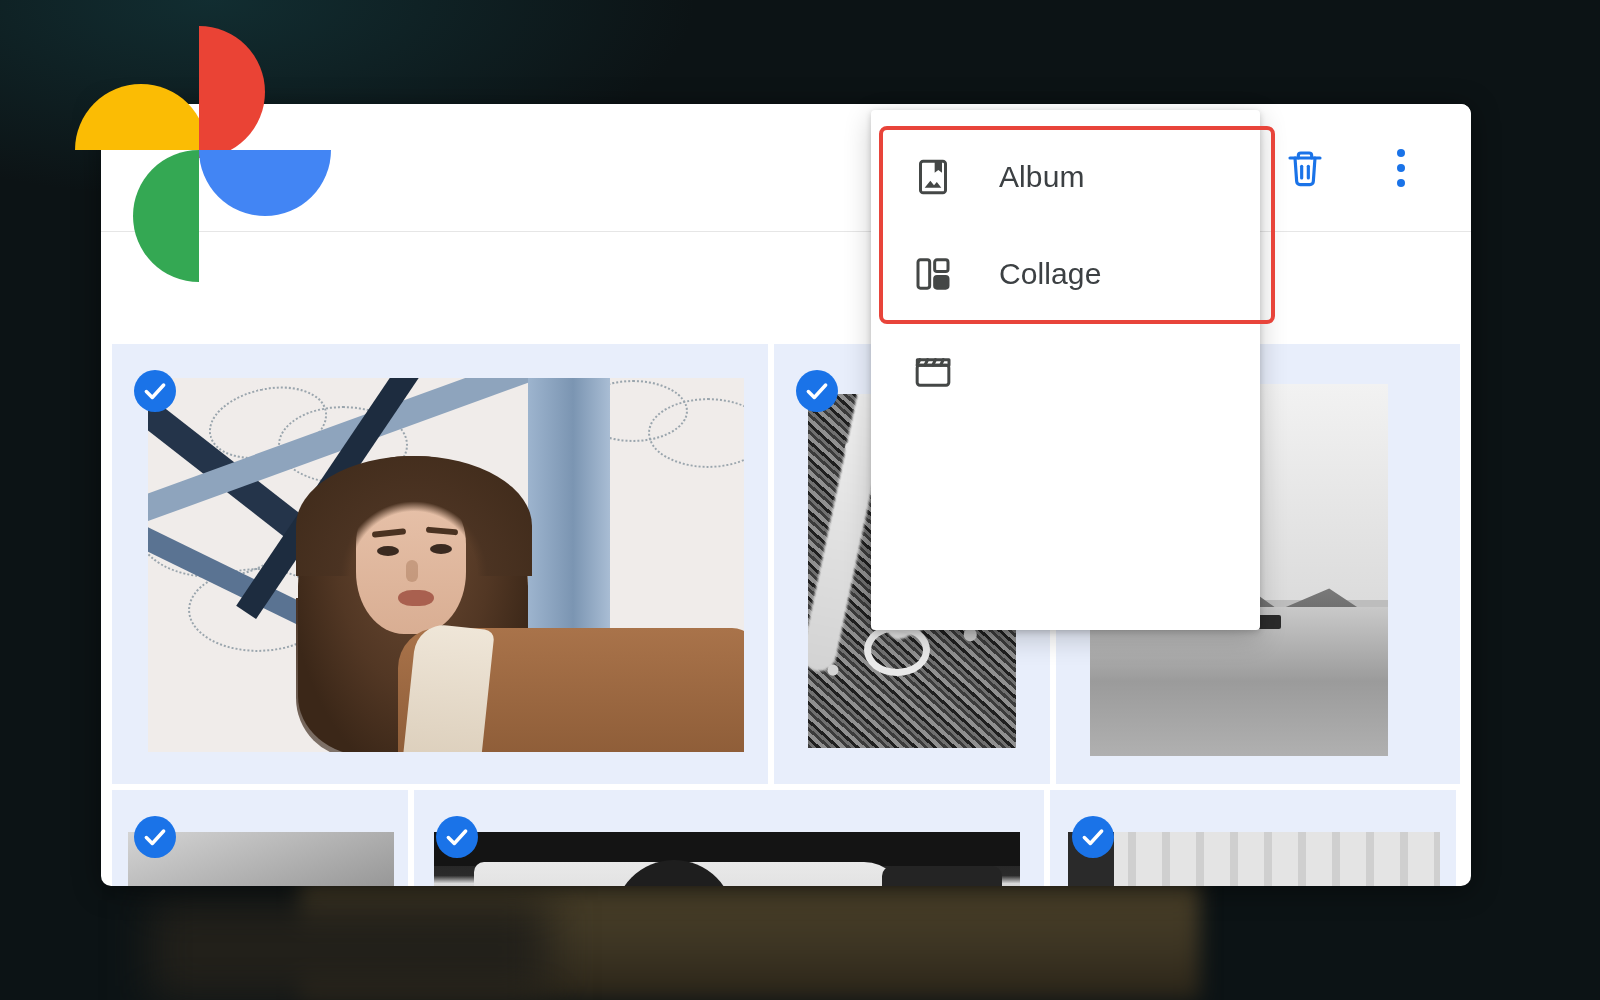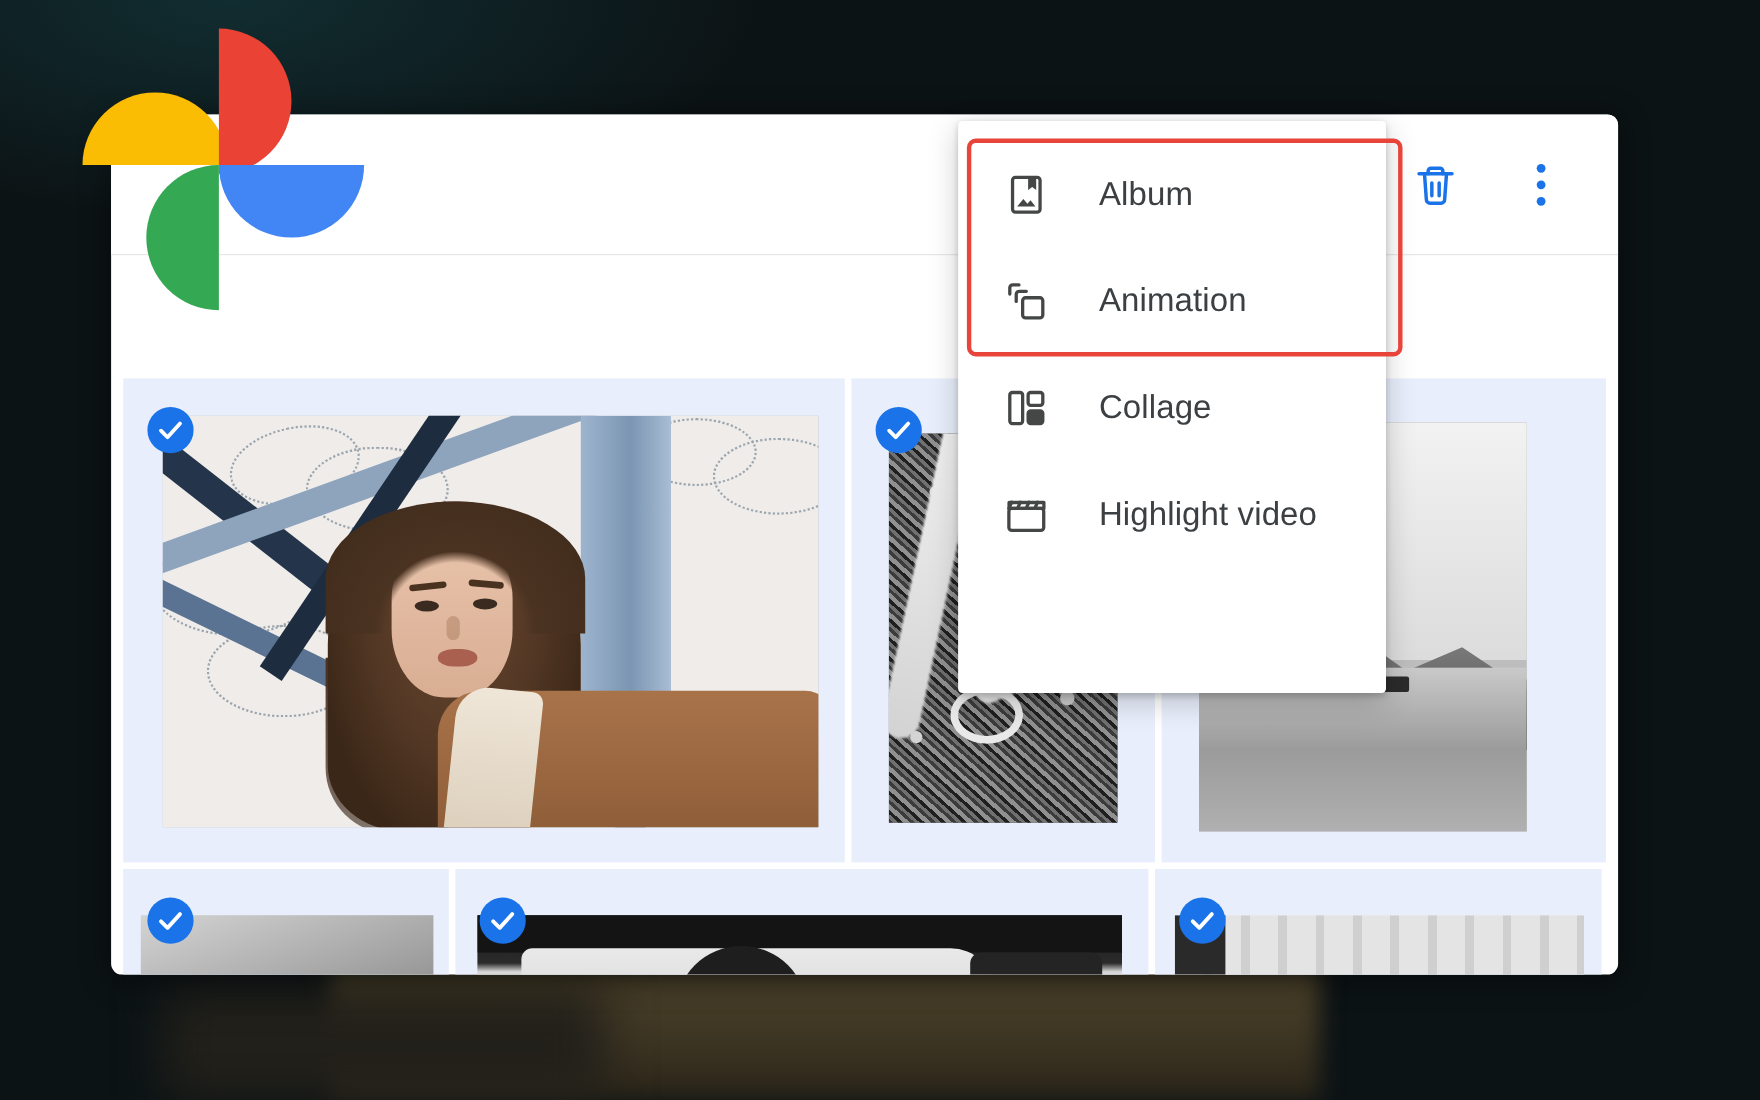--- a/index.html
+++ b/index.html
@@ -472,51 +472,40 @@
         <svg width="40" height="40" viewBox="0 0 24 24" fill="none" stroke="#444746" stroke-width="1.8" stroke-linecap="round" stroke-linejoin="round">
           <rect x="4.5" y="2.5" width="15" height="19" rx="1.6"></rect>
           <path d="M13 2.5v7l2.2-1.7L17.4 9.5v-7" fill="#444746" stroke="none"></path>
           <path d="M7 18.5l3.4-4.2 2.2 2.7 1.7-2 2.7 3.5z" fill="#444746" stroke="none"></path>
         </svg>
       </span>
       <span class="mi-label">Album</span>
     </div>
 
 
-    <div class="menu-item">
-      <span class="mi-icon">
-        <svg width="40" height="40" viewBox="0 0 24 24" fill="none" stroke="#444746" stroke-width="1.8" stroke-linecap="round" stroke-linejoin="round">
-          <path d="M3 8V4.6A1.6 1.6 0 0 1 4.6 3H8"></path>
-          <path d="M6.5 12V8.2A1.7 1.7 0 0 1 8.2 6.5H12"></path>
-          <rect x="10" y="10" width="11" height="11" rx="1.6"></rect>
-        </svg>
-      </span>
-      <span class="mi-label">Animation</span>
-    </div>
 
     <div class="menu-item">
       <span class="mi-icon">
         <svg width="40" height="40" viewBox="0 0 24 24" fill="none" stroke="#444746" stroke-width="1.8" stroke-linecap="round" stroke-linejoin="round">
           <rect x="3" y="3.5" width="7" height="17" rx="1.4"></rect>
           <rect x="13" y="3.5" width="8" height="7" rx="1.4"></rect>
           <rect x="13" y="13.5" width="8" height="7" rx="1.4" fill="#444746"></rect>
         </svg>
       </span>
       <span class="mi-label">Collage</span>
     </div>
 
     <div class="menu-item">
       <span class="mi-icon">
         <svg width="40" height="40" viewBox="0 0 24 24" fill="none" stroke="#444746" stroke-width="1.8" stroke-linecap="round" stroke-linejoin="round">
           <rect x="2.5" y="8.5" width="19" height="12" rx="1.6"></rect>
           <path d="M2.5 8.5l1.6-3.4M7.2 8.5L8.8 5.1M11.9 8.5l1.6-3.4M16.6 8.5l1.6-3.4"></path>
           <path d="M2.6 5.3h19v3.2h-19z" fill="none"></path>
         </svg>
       </span>
-      <span class="mi-label">Highlight video</span>
     </div>
 
   </div>
 
   <div id="red-box"></div>
 
   <div id="logo">
     <div class="petal p-yellow"></div>
     <div class="petal p-red"></div>
     <div class="petal p-blue"></div>

